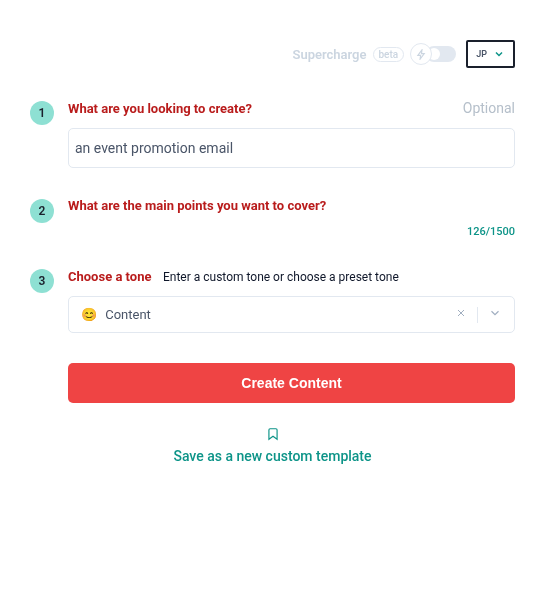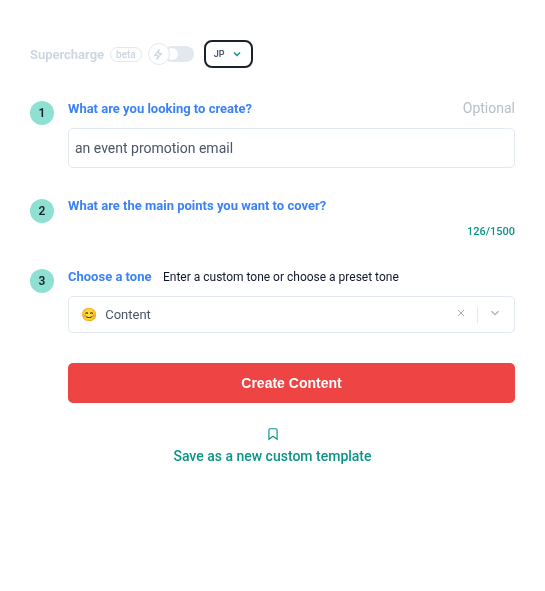--- a/index.html
+++ b/index.html
@@ -7,21 +7,21 @@
     font-family: -apple-system, BlinkMacSystemFont, "Segoe UI", Roboto, Arial, sans-serif;
     background: #fff;
     width: 545px;
     height: 591px;
     padding: 40px 30px 30px 30px;
     color: #1a202c;
     font-size: 14px;
   }
   .top-row {
     display: flex;
-    justify-content: flex-start;
+    justify-content: flex-end;
     align-items: center;
     gap: 10px;
     margin-bottom: 32px;
   }
   .supercharge {
     display: flex;
     align-items: center;
     gap: 6px;
     color: #cbd5e0;
     font-weight: 600;
@@ -56,21 +56,21 @@
   }
   .toggle-knob {
     width: 12px; height: 12px;
     background: #fff;
     border-radius: 50%;
     position: absolute;
     top: 2px; left: 2px;
   }
   .user-menu {
     border: 2px solid #1a202c;
-    border-radius: 8px;
+    border-radius: 2px;
     padding: 6px 8px;
     display: flex;
     align-items: center;
     gap: 6px;
     font-size: 9px;
     font-weight: 600;
     color: #4a5568;
   }
   .form-row {
     display: flex;
@@ -95,21 +95,21 @@
   .step-body { flex: 1; }
   .label-row {
     display: flex;
     justify-content: space-between;
     align-items: center;
     margin-bottom: 12px;
   }
   .label {
     font-weight: 700;
     font-size: 13px;
-    color: #3b82f6;
+    color: #b91c1c;
   }
   .optional {
     color: #b5bfca;
     font-size: 14px;
   }
   .muted-hint {
     color: #0f172a;
     font-size: 12px;
     font-weight: 400;
   }

